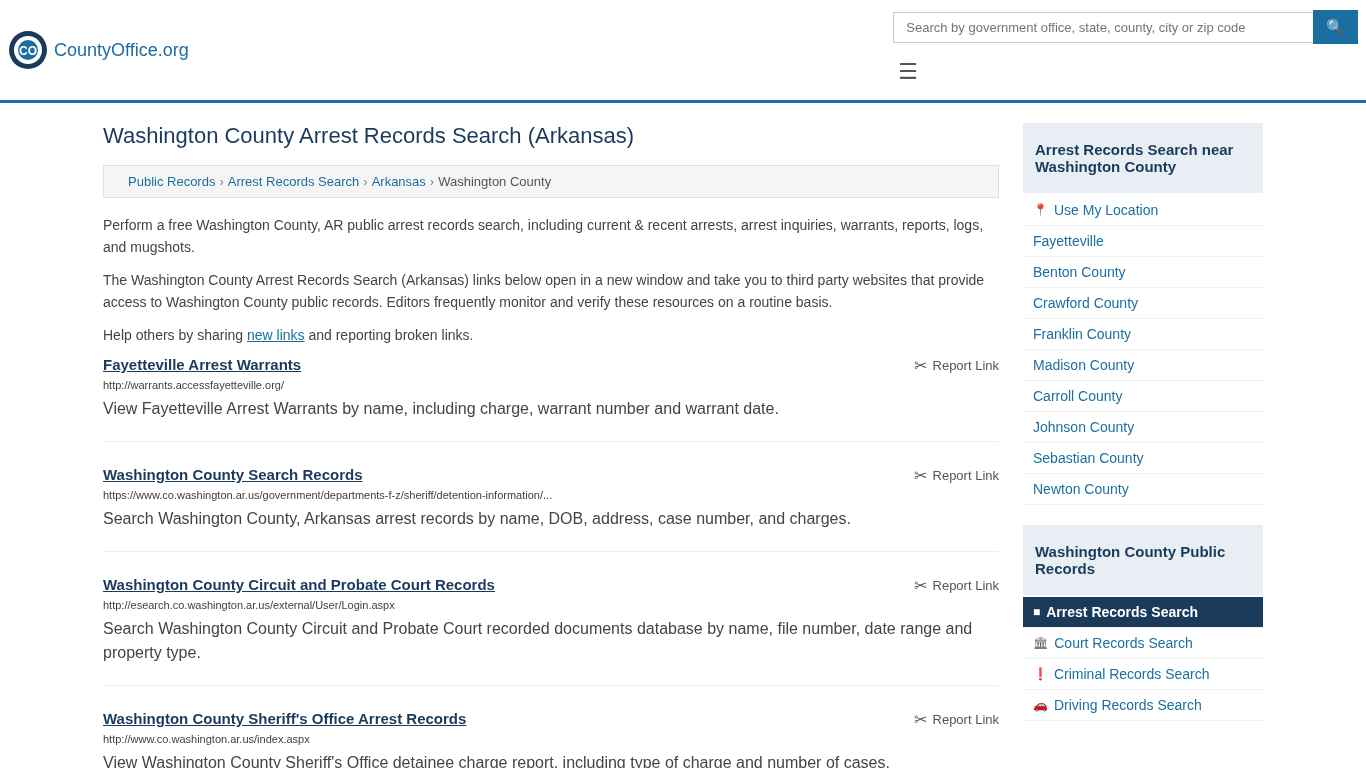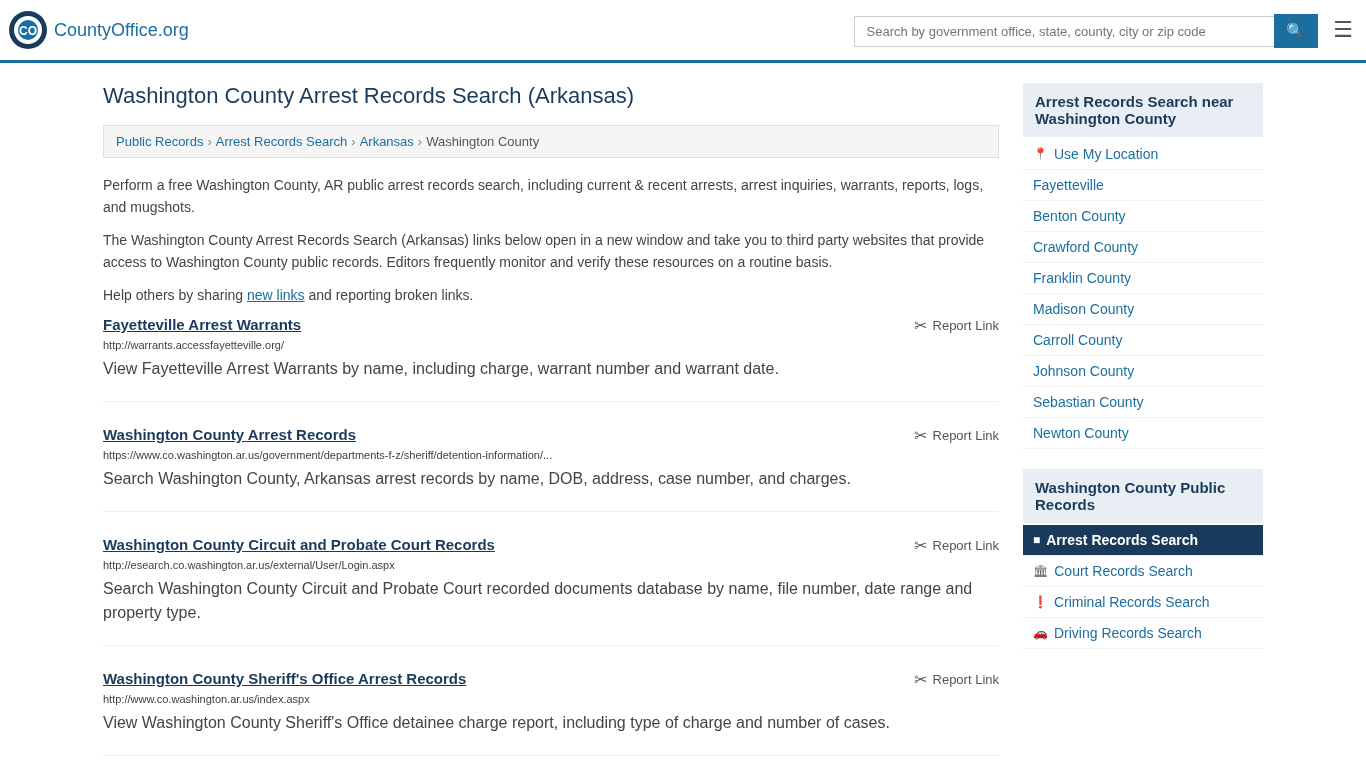--- a/index.html
+++ b/index.html
@@ -27,22 +27,23 @@
       font-size: 18px;
       font-weight: bold;
       color: #1a3a5c;
     }
     #logo-text span {
       color: #1a6fa0;
       font-weight: normal;
     }
     #header-right {
       display: flex;
-      align-items: flex-end;
+      align-items: flex-start;
       gap: 10px;
+      flex-direction: column;
     }
     #search-form {
       display: flex;
       align-items: center;
     }
     #search-input {
       width: 420px;
       padding: 7px 12px;
       border: 1px solid #ccc;
       border-right: none;
@@ -82,21 +83,21 @@
       font-size: 22px;
       font-weight: normal;
       color: #1a3a5c;
       margin-bottom: 16px;
     }
 
     
     #breadcrumb {
       background: #f5f5f5;
       border: 1px solid #e0e0e0;
-      padding: 8px 12px;
+      padding: 8px 24px;
       font-size: 13px;
       color: #555;
       margin-bottom: 16px;
       display: flex;
       align-items: center;
       gap: 4px;
       flex-wrap: wrap;
     }
     .breadcrumb-link {
       color: #1a6fa0;
@@ -167,21 +168,21 @@
     
     #sidebar {
       width: 240px;
       min-width: 220px;
     }
     .sidebar-section {
       margin-bottom: 20px;
     }
     .sidebar-section-title {
       background: #e8eef4;
-      padding: 10px 12px;
+      padding: 18px 12px;
       font-size: 15px;
       font-weight: bold;
       color: #1a3a5c;
       margin-bottom: 2px;
     }
     .sidebar-link {
       display: flex;
       align-items: center;
       gap: 6px;
       padding: 7px 10px;
@@ -261,21 +262,21 @@
             <span class="report-icon">✂</span>
             <span>Report Link</span>
           </div>
         </div>
         <div class="result-url">http://warrants.accessfayetteville.org/</div>
         <div class="result-desc">View Fayetteville Arrest Warrants by name, including charge, warrant number and warrant date.</div>
       </div>
 
       <div class="result-item">
         <div class="result-header">
-          <span class="result-title">Washington County Arrest Records</span>
+          <span class="result-title">Washington County Search Records</span>
           <div class="report-link">
             <span class="report-icon">✂</span>
             <span>Report Link</span>
           </div>
         </div>
         <div class="result-url">https://www.co.washington.ar.us/government/departments-f-z/sheriff/detention-information/...</div>
         <div class="result-desc">Search Washington County, Arkansas arrest records by name, DOB, address, case number, and charges.</div>
       </div>
 
       <div class="result-item">

